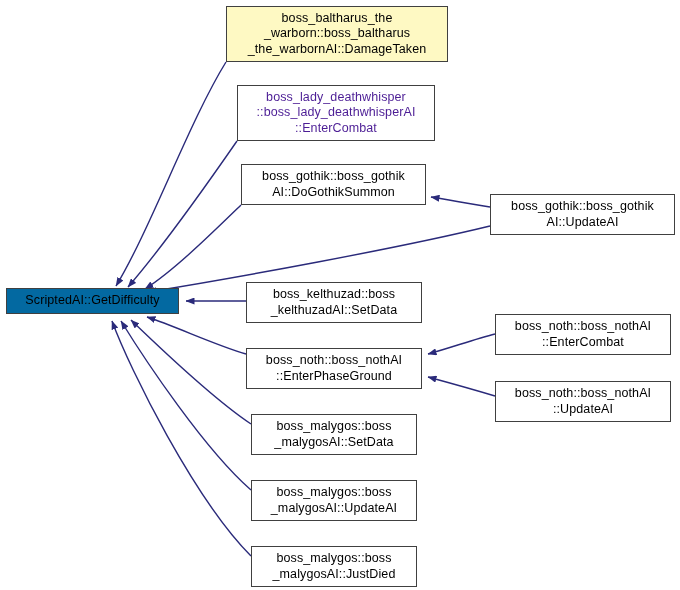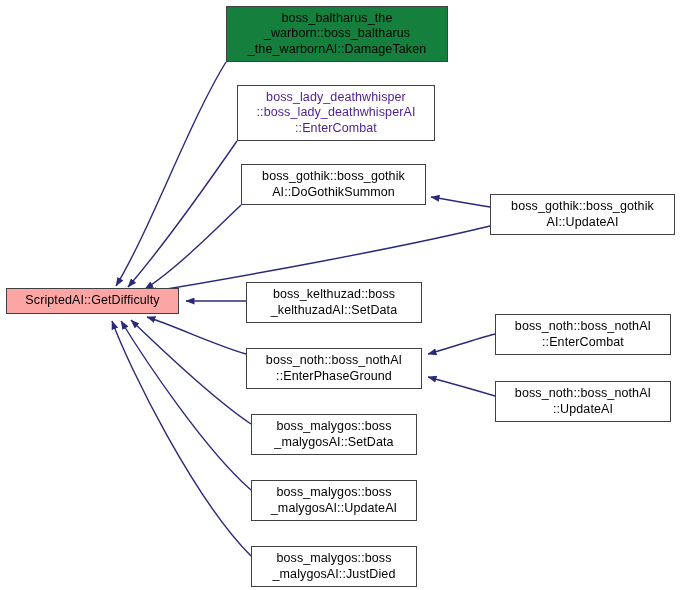--- a/index.html
+++ b/index.html
@@ -71,22 +71,22 @@
         <path d="M 246,354 C 215,345 175,326 147,317" fill="none" stroke="#2a2a7a" stroke-width="1.4" marker-end="url(#arrowhead)"></path>
         <path d="M 495,334 C 475,339 450,348 428,354" fill="none" stroke="#2a2a7a" stroke-width="1.4" marker-end="url(#arrowhead)"></path>
         <path d="M 495,396 C 475,390 450,383 428,377" fill="none" stroke="#2a2a7a" stroke-width="1.4" marker-end="url(#arrowhead)"></path>
         <path d="M 251,424 C 215,400 160,348 131,320" fill="none" stroke="#2a2a7a" stroke-width="1.4" marker-end="url(#arrowhead)"></path>
         <path d="M 251,490 C 205,450 145,360 121,321" fill="none" stroke="#2a2a7a" stroke-width="1.4" marker-end="url(#arrowhead)"></path>
         <path d="M 251,556 C 195,500 130,370 112,321" fill="none" stroke="#2a2a7a" stroke-width="1.4" marker-end="url(#arrowhead)"></path>
       </g>
   </svg>
 
   <div id="nodes">
-      <div class="node root" style="left: 6px; top: 288px; width: 173px; height: 26px; background: #fca5a5; border-color: rgb(64, 64, 64); color: rgb(0, 0, 0);"><span class="node-label">ScriptedAI::GetDifficulty</span></div>
-      <div class="node" style="left: 226px; top: 6px; width: 222px; height: 56px; background: #15803d; border-color: rgb(64, 64, 64); color: rgb(0, 0, 0);"><span class="node-label">boss_baltharus_the
+      <div class="node root" style="left: 6px; top: 288px; width: 173px; height: 26px; background: #0369a1; border-color: rgb(64, 64, 64); color: rgb(0, 0, 0);"><span class="node-label">ScriptedAI::GetDifficulty</span></div>
+      <div class="node" style="left: 226px; top: 6px; width: 222px; height: 56px; background: #fef9c3; border-color: rgb(64, 64, 64); color: rgb(0, 0, 0);"><span class="node-label">boss_baltharus_the
 _warborn::boss_baltharus
 _the_warbornAI::DamageTaken</span></div>
       <div class="node" style="left: 237px; top: 85px; width: 198px; height: 56px; background: rgb(255, 255, 255); border-color: rgb(64, 64, 64); color: #4c1d95;"><span class="node-label">boss_lady_deathwhisper
 ::boss_lady_deathwhisperAI
 ::EnterCombat</span></div>
       <div class="node" style="left: 241px; top: 164px; width: 185px; height: 41px; background: rgb(255, 255, 255); border-color: rgb(64, 64, 64); color: rgb(0, 0, 0);"><span class="node-label">boss_gothik::boss_gothik
 AI::DoGothikSummon</span></div>
       <div class="node" style="left: 490px; top: 194px; width: 185px; height: 41px; background: rgb(255, 255, 255); border-color: rgb(64, 64, 64); color: rgb(0, 0, 0);"><span class="node-label">boss_gothik::boss_gothik
 AI::UpdateAI</span></div>
       <div class="node" style="left: 246px; top: 282px; width: 176px; height: 41px; background: rgb(255, 255, 255); border-color: rgb(64, 64, 64); color: rgb(0, 0, 0);"><span class="node-label">boss_kelthuzad::boss

